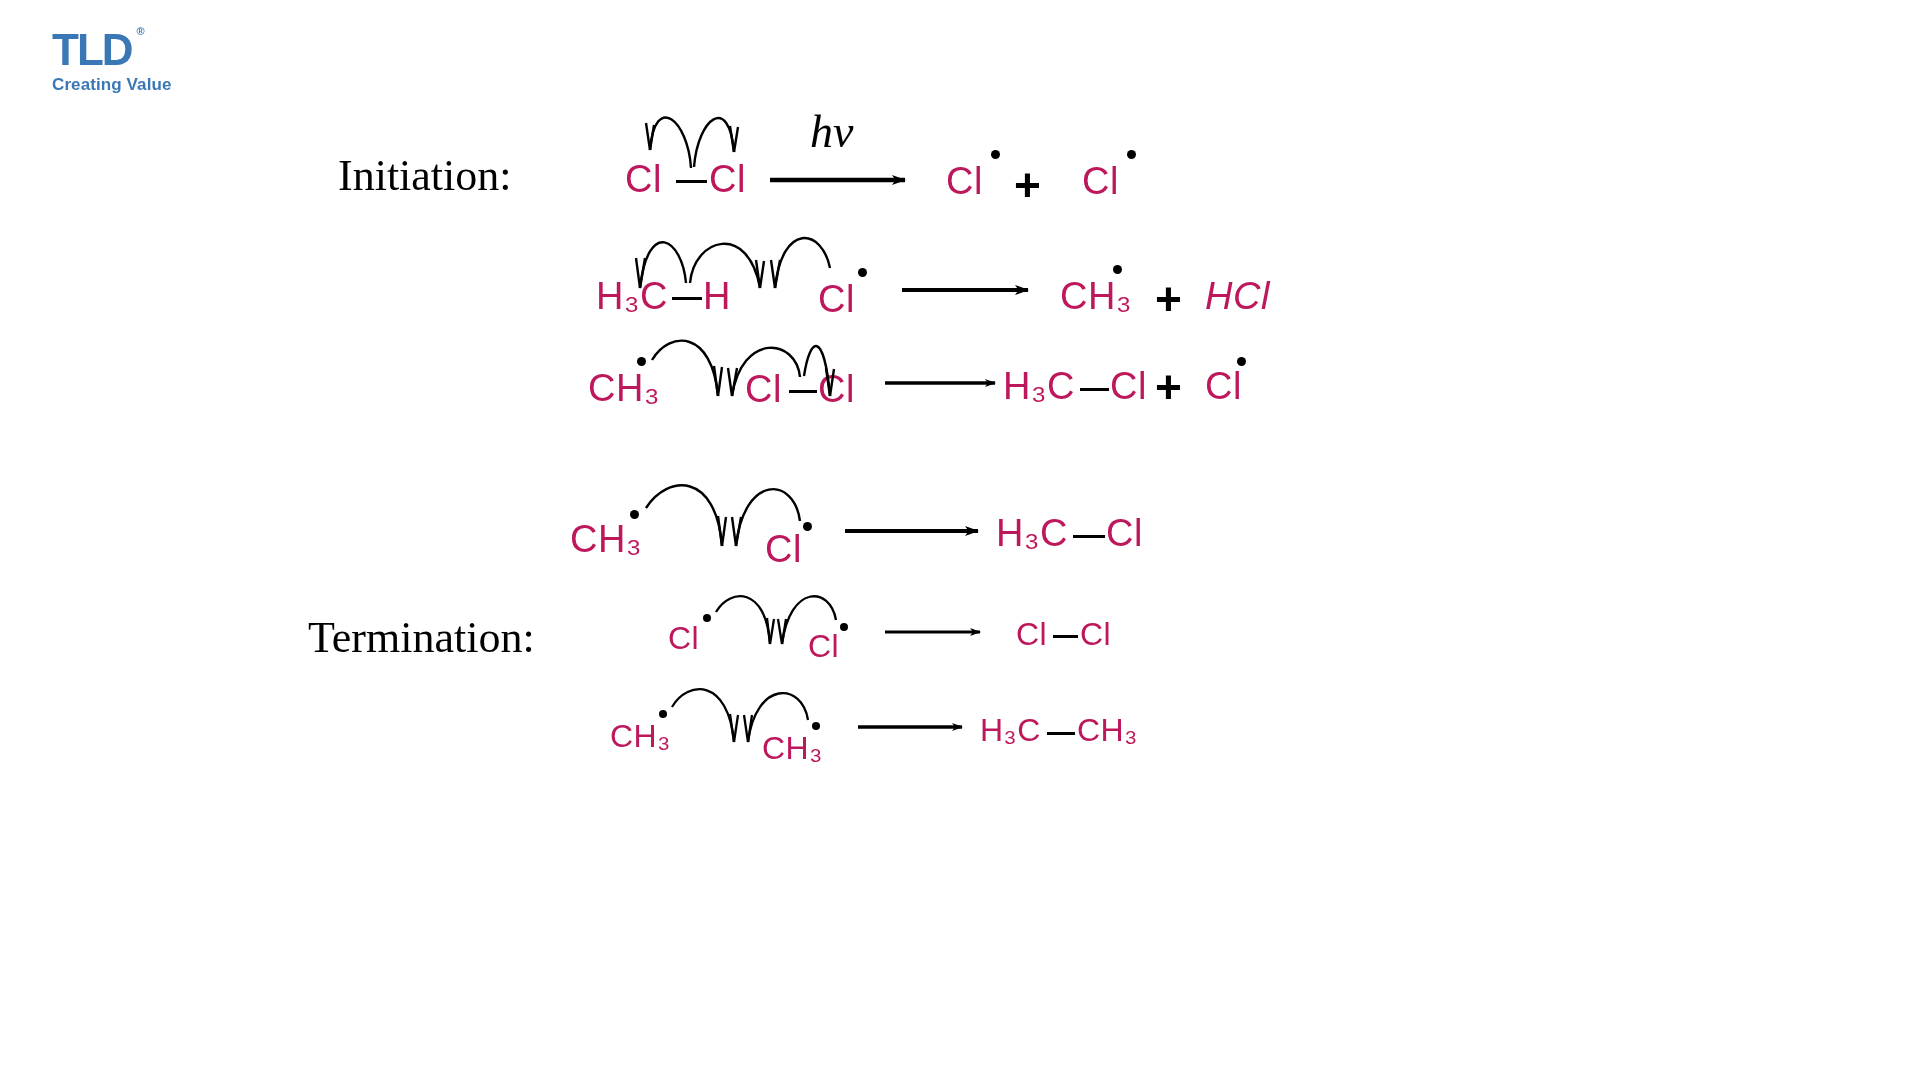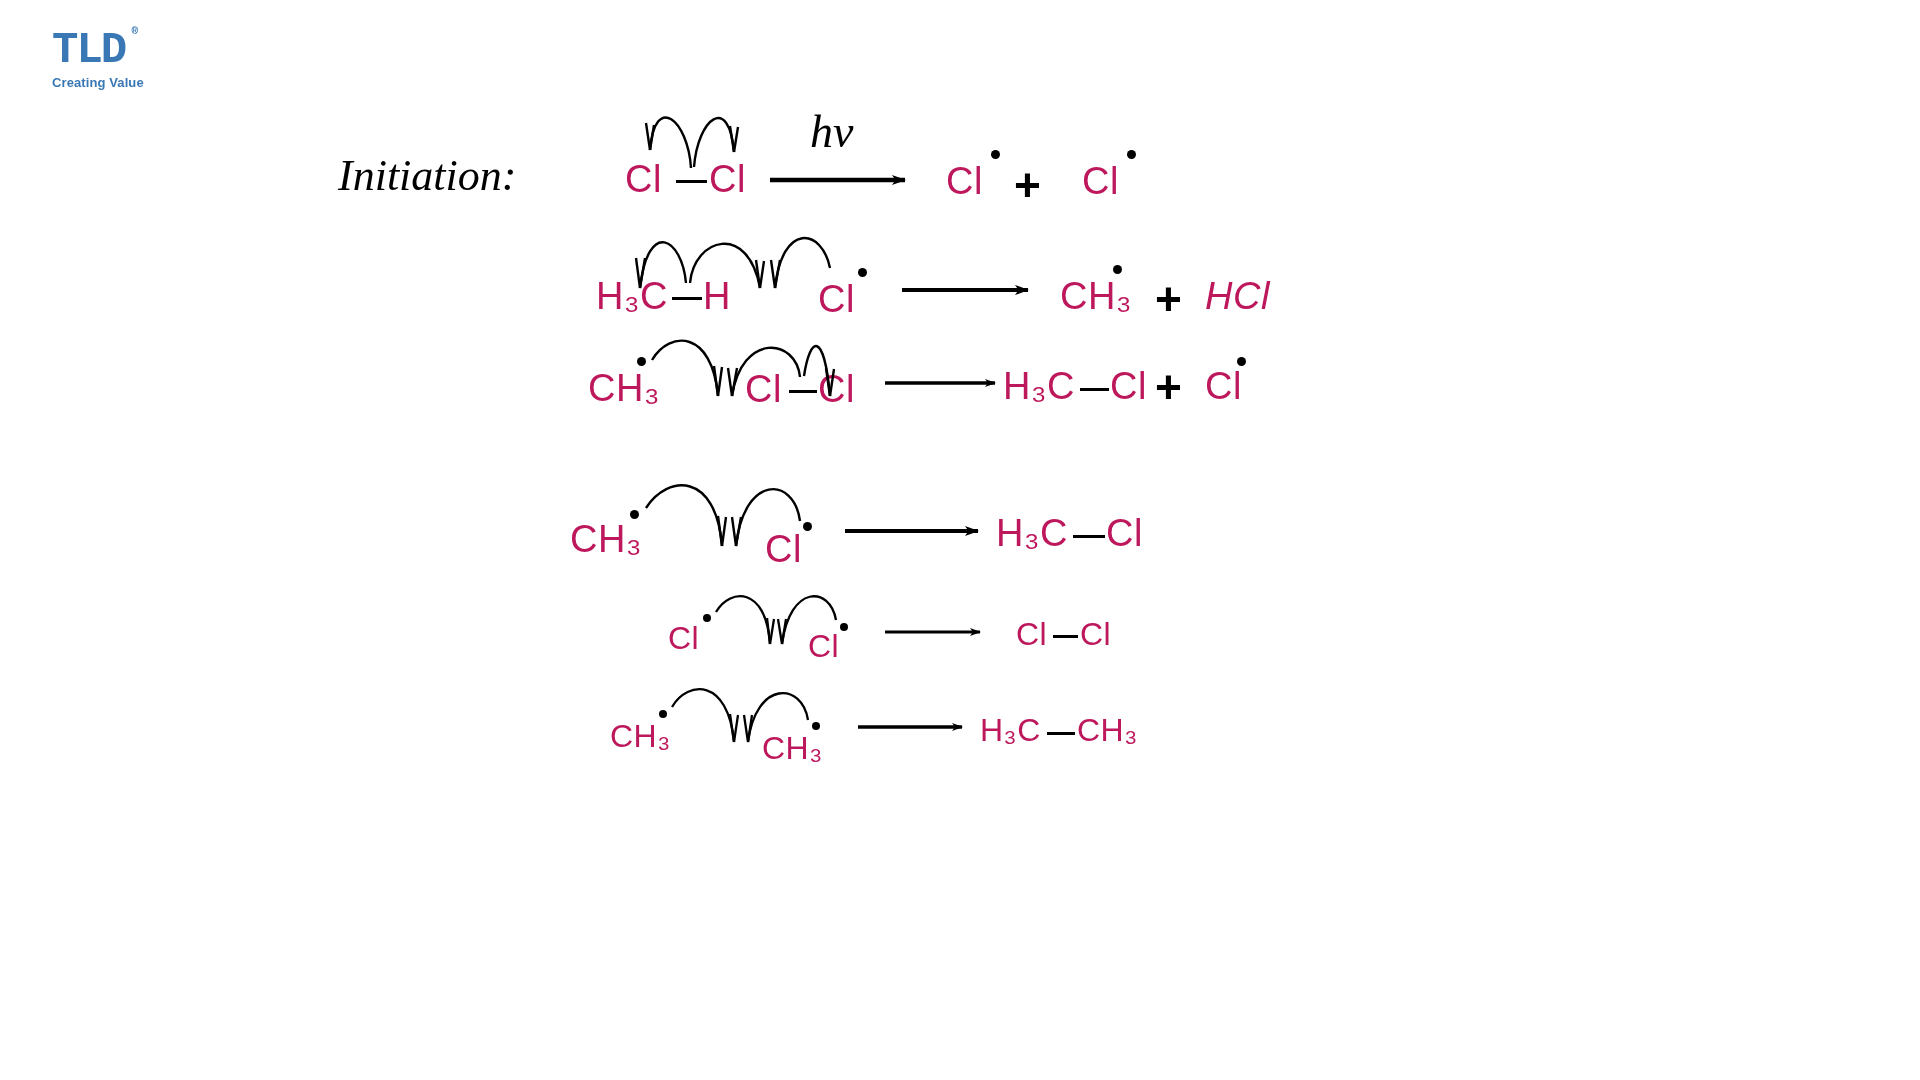--- a/index.html
+++ b/index.html
@@ -18,51 +18,50 @@
 
   
   #logo {
     position: absolute;
     left: 52px;
     top: 28px;
     width: 150px;
     height: 70px;
   }
   #logo .wordmark {
-    font-family: Liberation Mono, monospace;
+    font-family: Liberation Sans, sans-serif;
     font-weight: bold;
     font-size: 44px;
     letter-spacing: -2px;
     color: #3a78b5;
     line-height: 1;
     position: relative;
     display: inline-block;
   }
   #logo .tm {
     position: absolute;
     top: -2px;
     right: -11px;
     font-size: 11px;
     font-weight: bold;
     color: #3a78b5;
   }
   #logo .tagline {
     font-family: "Liberation Sans", sans-serif;
     font-weight: bold;
-    font-size: 13px;
+    font-size: 17px;
     color: #3a78b5;
     margin-top: 3px;
     letter-spacing: 0.1px;
   }
 
   
   .section-label {
     position: absolute;
     font-family: "Liberation Serif", "DejaVu Serif", serif;
-    font-style: italic;
     font-size: 44px;
     color: #000000;
     white-space: nowrap;
   }
 
   
   .formula {
     position: absolute;
     font-family: "Liberation Sans", sans-serif;
     font-size: 38px;
@@ -125,20 +124,21 @@
     <div class="wordmark">
       <span>TLD</span>
       <span class="tm">®</span>
     </div>
     <div class="tagline">Creating Value</div>
   </div>
 
   <div class="section-label" style="left:338px; top:150px;">Initiation:</div>
 
 
+  <div class="section-label" style="left:308px; top:612px;">Termination:</div>
 
   <div class="formula" style="left:625px; top:158px;">Cl</div>
   <div class="bond" style="left:676px; top:180px; width:31px;"></div>
   <div class="formula" style="left:709px; top:158px;">Cl</div>
 
   <div class="hv" style="left:810px; top:105px;">hv</div>
 
   <div class="formula" style="left:946px; top:160px;">Cl</div>
   <div class="rdot" style="left:991px; top:150px;"></div>
 

